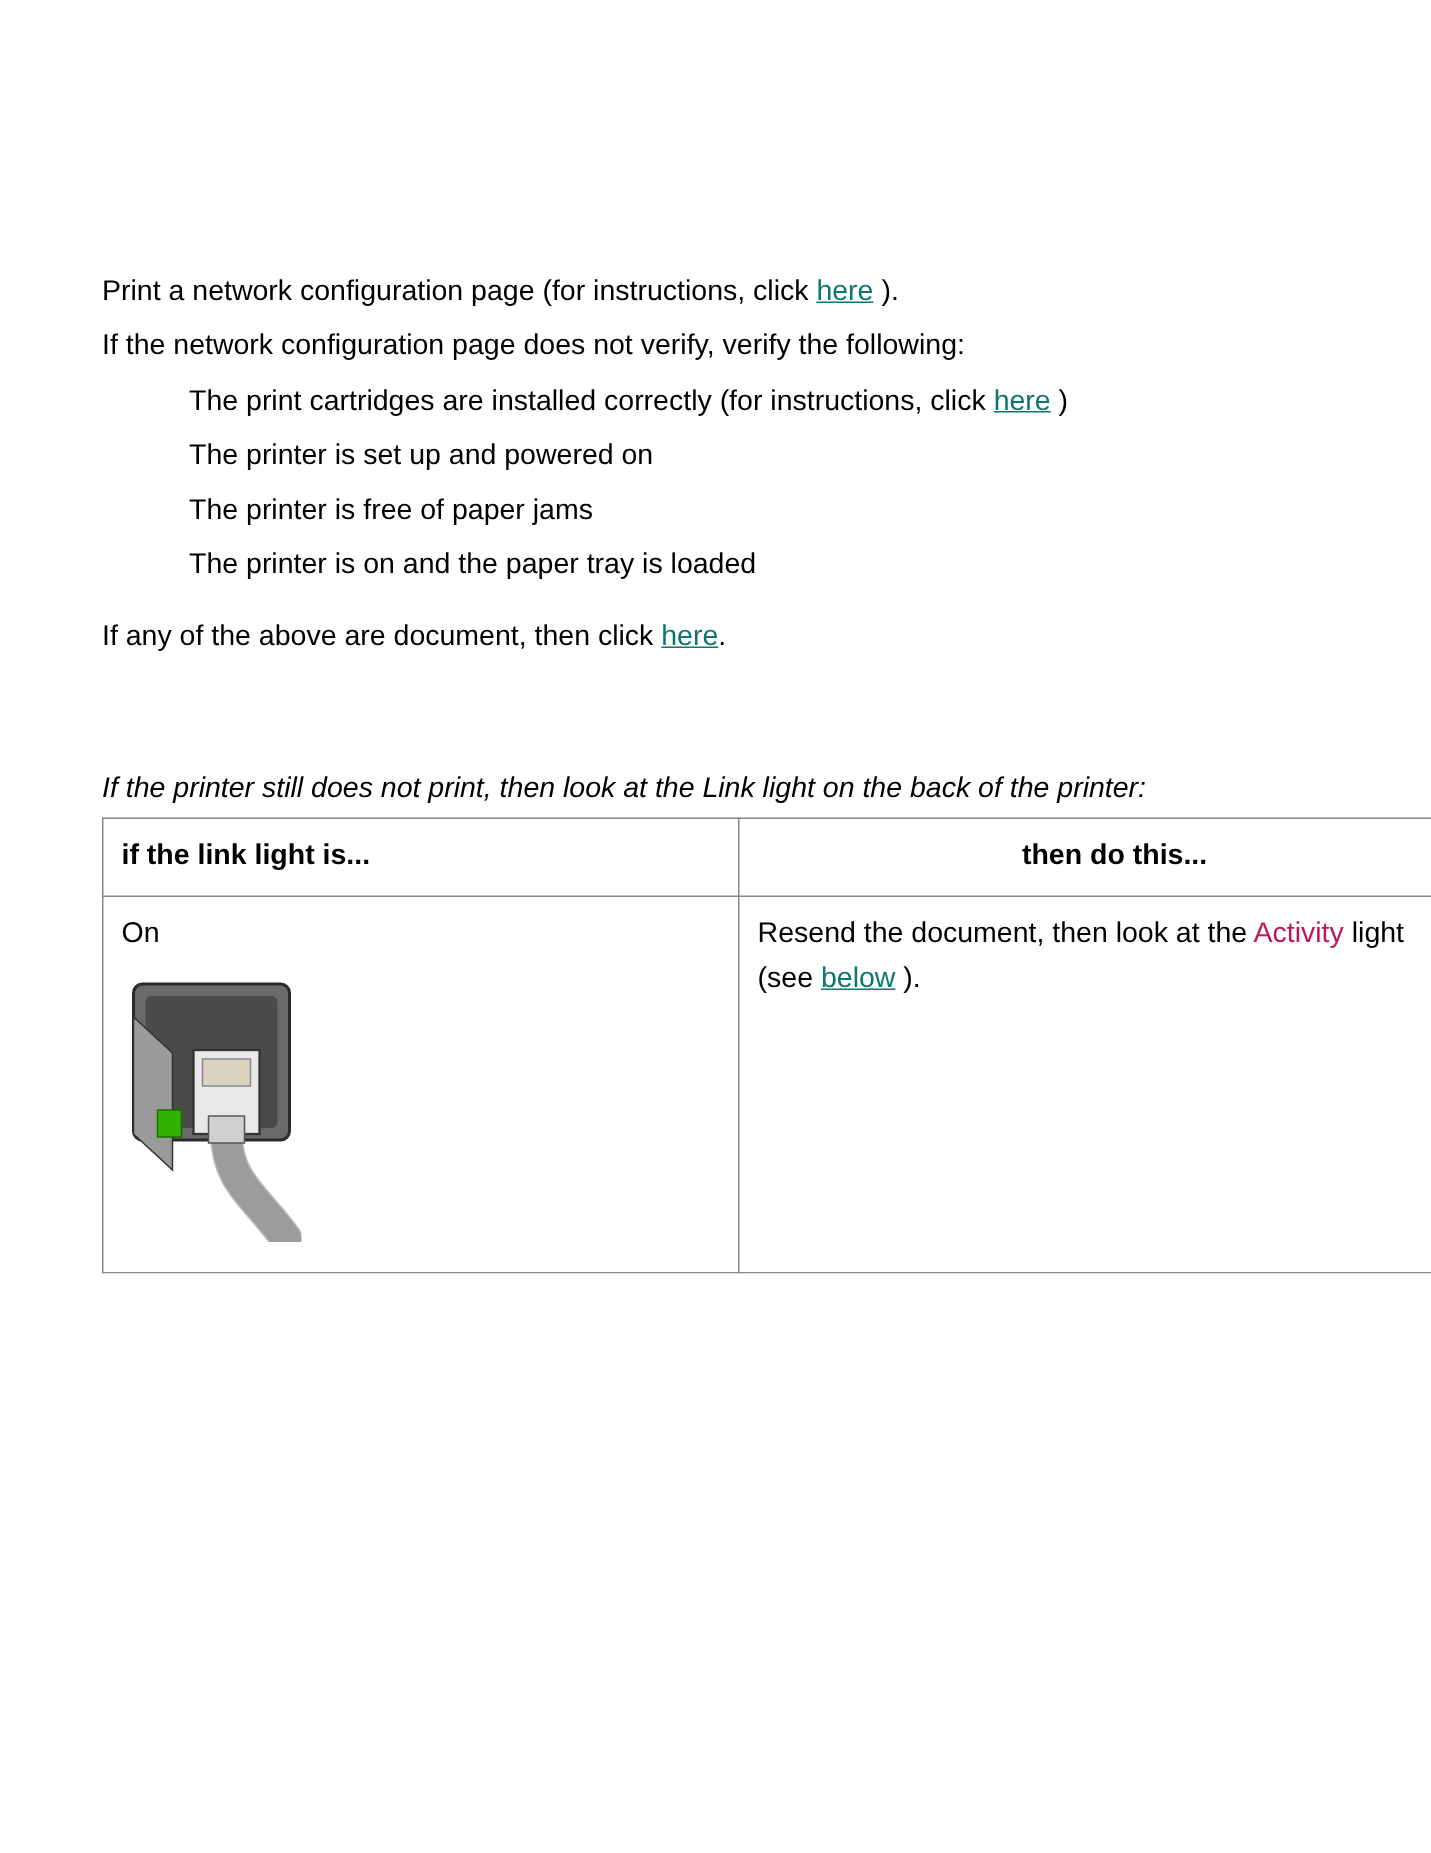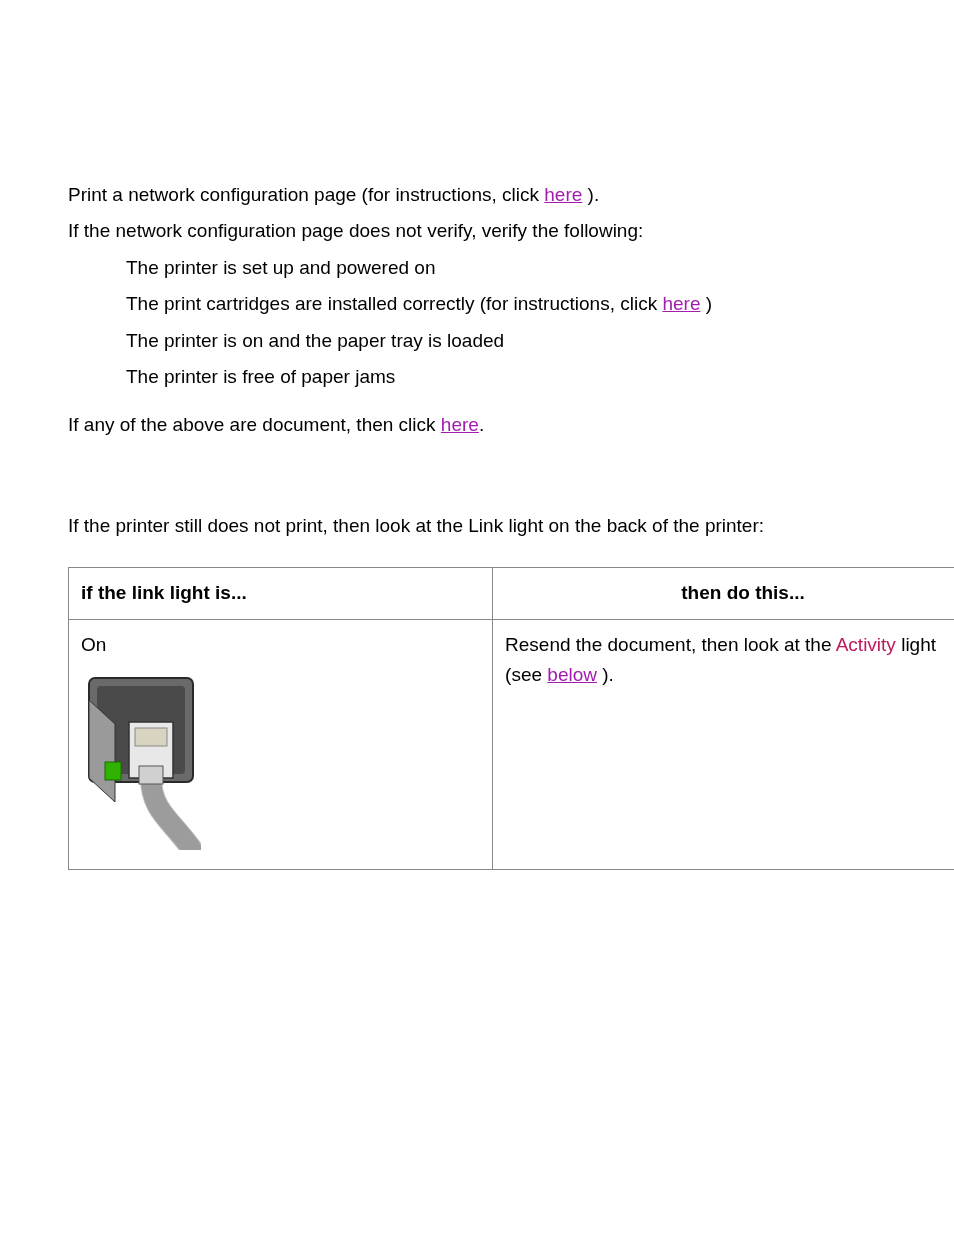--- a/index.html
+++ b/index.html
@@ -16,36 +16,37 @@
     font-size: 19px;
     line-height: 1.6;
   }
   .para {
     margin: 0 0 6px 0;
   }
   .strong {
     font-weight: normal;
   }
   a.link {
-    color: #a21caf;
+    color: #0f766e;
     text-decoration: underline;
     cursor: pointer;
   }
   span.styled {
     color: #be185d;
   }
   .checklist {
     margin: 6px 0 18px 58px;
   }
   .checklist div {
     margin: 6px 0;
   }
   .tablelead {
     margin-top: 70px;
-    margin-bottom: 26px;
+    margin-bottom: 4px;
+    font-style: italic;
   }
   table.grid {
     border-collapse: collapse;
     width: 898px;
     margin-left: 0;
   }
   table.grid th, table.grid td {
     border: 1px solid #888888;
     padding: 10px 12px;
     vertical-align: top;
@@ -82,26 +83,26 @@
 
   <p class="para">
     <span>Print a network configuration page (for instructions, click </span><a class="link">here</a><span> ).</span>
   </p>
 
   <p class="para">
     <span>If the network configuration page </span><span class="strong">does not</span><span> verify, verify the following:</span>
   </p>
 
   <div class="checklist">
-    <div>The printer is set up and powered on</div>
     <div>
       <span>The print cartridges are installed correctly (for instructions, click </span><a class="link">here</a><span> )</span>
     </div>
+    <div>The printer is set up and powered on</div>
+    <div>The printer is free of paper jams</div>
     <div>The printer is on and the paper tray is loaded</div>
-    <div>The printer is free of paper jams</div>
   </div>
 
   <p class="para">
     <span>If any of the above are document, then click </span><a class="link">here</a><span>.</span>
   </p>
 
 
   <p class="para tablelead">If the printer still does not print, then look at the Link light on the back of the printer:</p>
 
   <table class="grid">

